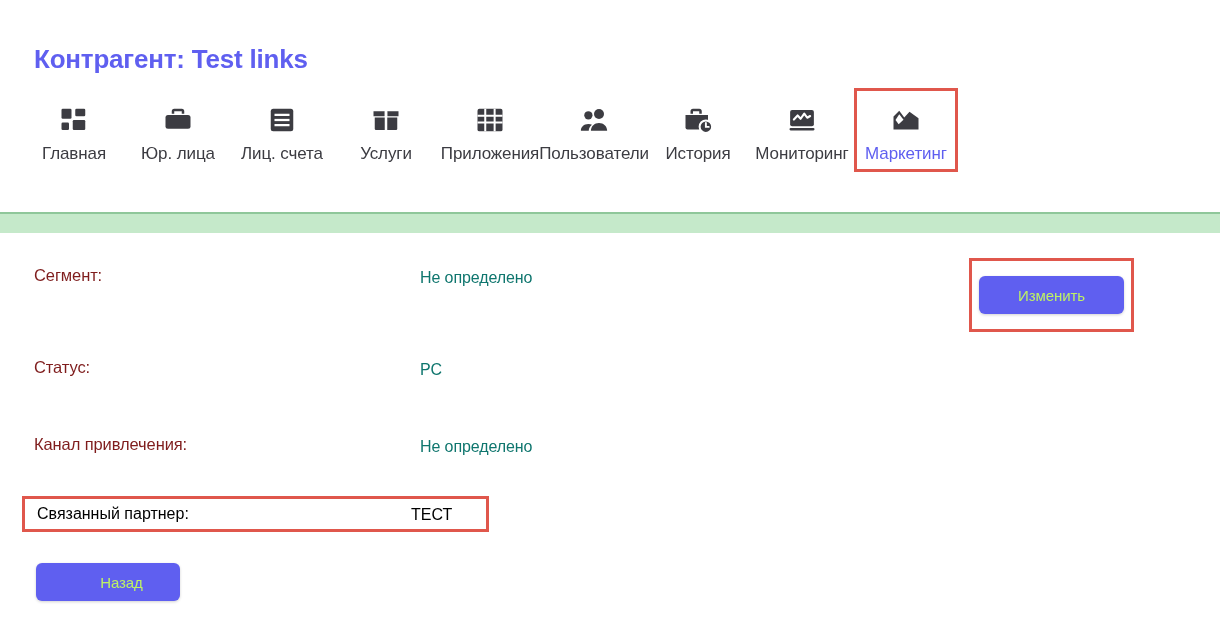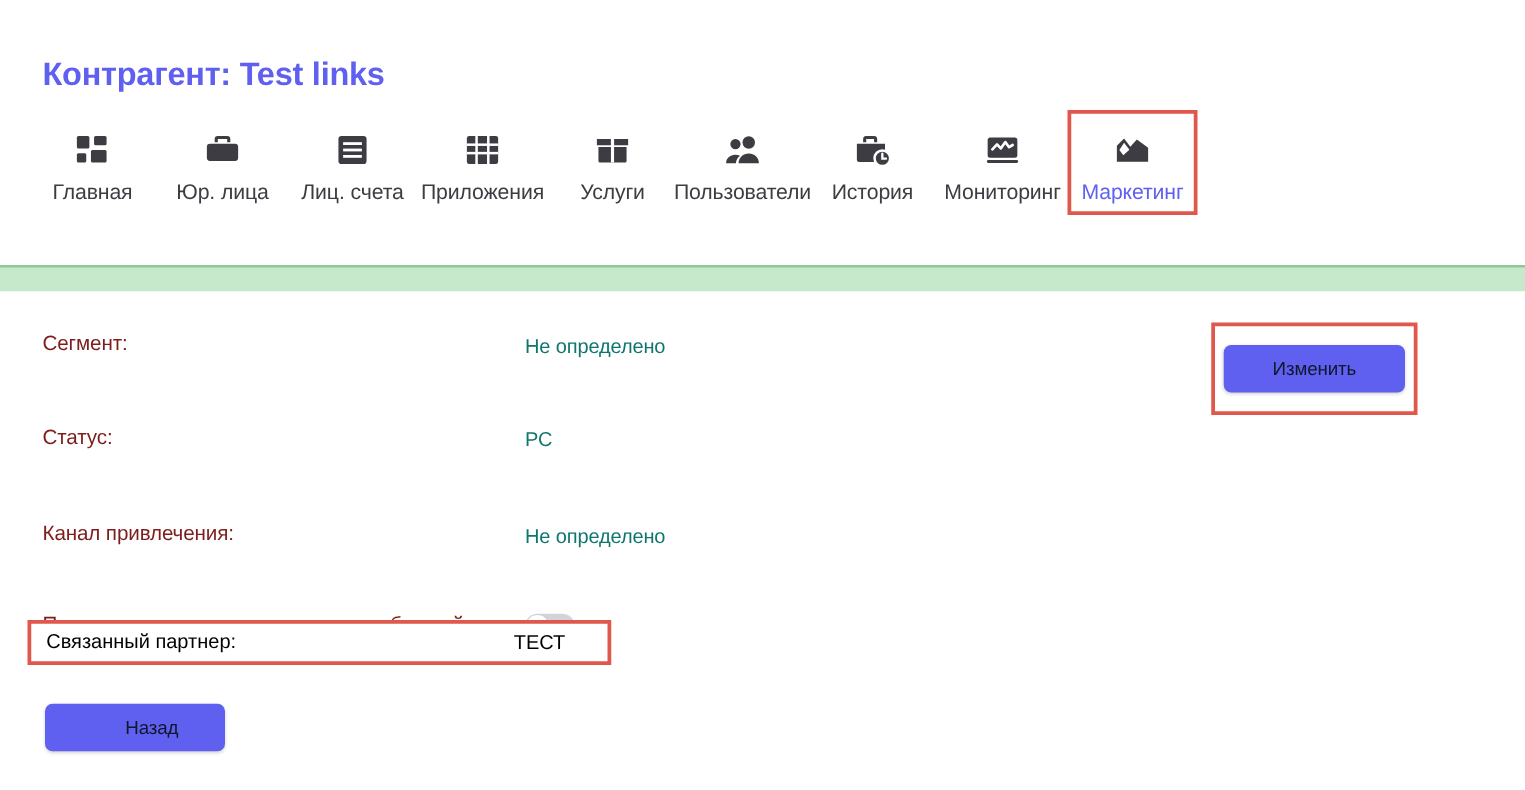--- a/index.html
+++ b/index.html
@@ -99,21 +99,21 @@
   }
   .form-row .row-value {
     font-size: 16px;
     color: #0f766e;
     line-height: 23px;
     padding-top: 4px;
     letter-spacing: -0.1px;
   }
 
   .row-segment  { top: 0px; }
-  .row-status   { margin-top: 23px; }
+  .row-status   { margin-top: 40px; }
   .row-channel  { margin-top: 25px; }
   .row-mailing  { margin-top: 21px; }
 
   
   .toggle {
     margin-top: 4px;
     width: 40px;
     height: 20px;
     border-radius: 10px;
     background: #d3d4d9;
@@ -146,21 +146,21 @@
     padding-left: 12px;
   }
   .row-partner .row-label { width: 374px; padding-top: 0; }
   .row-partner .row-value { padding-top: 1px; }
 
   
   .btn {
     border: none;
     border-radius: 6px;
     background: #5f5ff0;
-    color: #0f172a;
+    color: #bef264;
     font-family: "Liberation Sans", "DejaVu Sans", sans-serif;
     font-size: 15px;
     letter-spacing: -0.1px;
     cursor: pointer;
     box-shadow: 0 1px 3px rgba(0,0,0,.18);
   }
 
   .edit-wrap {
     position: absolute;
     left: 969px;
@@ -216,51 +216,51 @@
   <div class="nav-tab">
     <span class="tab-icon">
       <svg viewBox="0 0 24 24" fill="currentColor">
         <rect x="3" y="3" width="18" height="18" rx="2"></rect>
         <rect x="6" y="7" width="12" height="1.8" fill="#fff"></rect>
         <rect x="6" y="11.1" width="12" height="1.8" fill="#fff"></rect>
         <rect x="6" y="15.2" width="12" height="1.8" fill="#fff"></rect>
       </svg>
     </span>
     <span class="tab-label">Лиц. счета</span>
+  </div>
+
+  <div class="nav-tab">
+    <span class="tab-icon">
+      <svg viewBox="0 0 24 24" fill="currentColor">
+        <path d="M2 5h9v4H2zM13 5h9v4h-9z"></path>
+        <path d="M3 10h18v9a1 1 0 0 1-1 1H4a1 1 0 0 1-1-1z"></path>
+        <rect x="11" y="5" width="2" height="15" fill="#fff"></rect>
+      </svg>
+    </span>
+    <span class="tab-label">Услуги</span>
   </div>
 
   <div class="nav-tab">
     <span class="tab-icon">
       <svg viewBox="0 0 24 24" fill="currentColor">
         <rect x="2" y="3" width="20" height="18" rx="1.5"></rect>
         <g fill="#fff">
           <rect x="7.4" y="3" width="1.6" height="18"></rect>
           <rect x="14.9" y="3" width="1.6" height="18"></rect>
           <rect x="2" y="7.8" width="20" height="1.6"></rect>
           <rect x="2" y="13.2" width="20" height="1.6"></rect>
         </g>
       </svg>
     </span>
     <span class="tab-label">Приложения</span>
   </div>
 
   <div class="nav-tab">
     <span class="tab-icon">
       <svg viewBox="0 0 24 24" fill="currentColor">
-        <path d="M2 5h9v4H2zM13 5h9v4h-9z"></path>
-        <path d="M3 10h18v9a1 1 0 0 1-1 1H4a1 1 0 0 1-1-1z"></path>
-        <rect x="11" y="5" width="2" height="15" fill="#fff"></rect>
-      </svg>
-    </span>
-    <span class="tab-label">Услуги</span>
-  </div>
-
-  <div class="nav-tab">
-    <span class="tab-icon">
-      <svg viewBox="0 0 24 24" fill="currentColor">
         <circle cx="16" cy="7.2" r="4"></circle>
         <circle cx="7.5" cy="8.2" r="3.3"></circle>
         <path d="M9.5 20.5c0-3.6 2.9-6.2 6.5-6.2s6.5 2.6 6.5 6.2z"></path>
         <path d="M1.5 20.5c0-3.1 2.4-5.4 6-5.4 1.1 0 2.1.2 2.9.6-1.6 1.2-2.6 3-2.6 4.8z"></path>
       </svg>
     </span>
     <span class="tab-label">Пользователи</span>
   </div>
 
   <div class="nav-tab">

